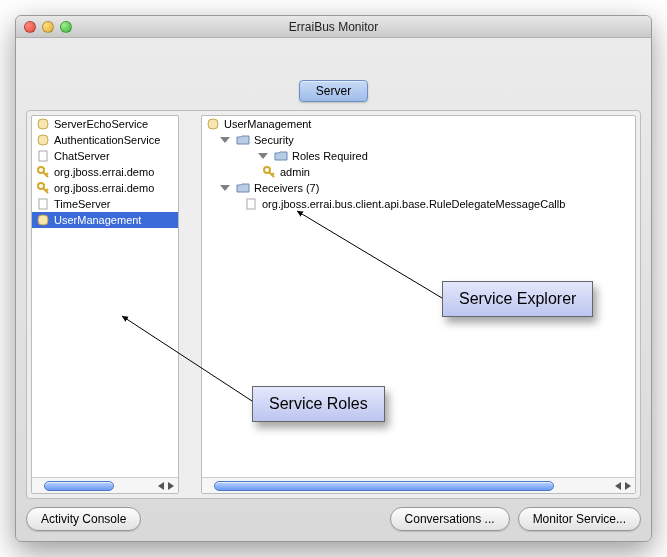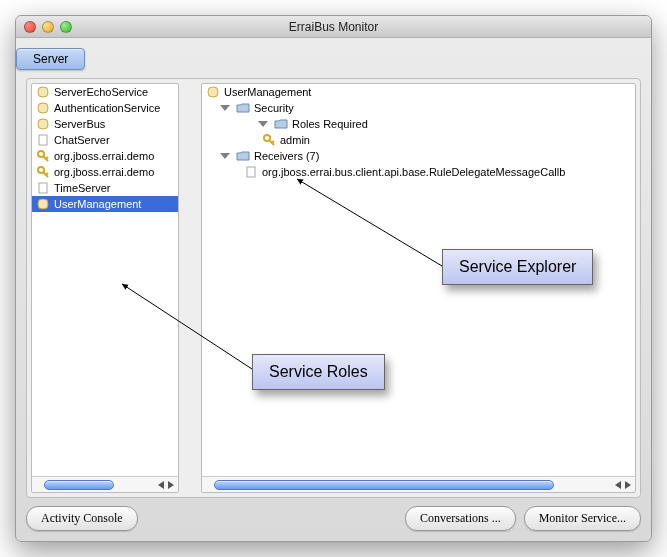--- a/index.html
+++ b/index.html
@@ -36,21 +36,21 @@
   border: 1px solid rgba(0,0,0,0.25);
 }
 .tl-red { background: radial-gradient(circle at 30% 30%, #ff8b7e, #e2453a); }
 .tl-yel { background: radial-gradient(circle at 30% 30%, #ffe27a, #e2a63a); }
 .tl-grn { background: radial-gradient(circle at 30% 30%, #9bef8b, #3ab53a); }
 .title {
   position: absolute; left: 0; right: 0; text-align: center;
   font-size: 12px; color: #222; pointer-events: none;
 }
 .tabbar {
-  display: flex; padding: 10px 0 0 0;
+  display: flex; justify-content: center; padding: 10px 0 0 0; margin-top: 32px;
 }
 .tab {
   background: linear-gradient(#c8dbf8, #9fbce8);
   border: 1px solid #6b8ec4;
   border-radius: 4px;
   padding: 3px 16px;
   font-size: 12px;
   box-shadow: inset 0 1px 0 rgba(255,255,255,0.5), 0 1px 2px rgba(0,0,0,0.2);
 }
 .content-area {
@@ -131,21 +131,20 @@
   gap: 8px;
 }
 .push-button {
   background: linear-gradient(#fdfdfd, #e2e2e2);
   border: 1px solid #999;
   border-radius: 12px;
   padding: 4px 14px;
   font-size: 12px;
   box-shadow: 0 1px 1px rgba(0,0,0,0.15);
   cursor: default;
-  font-family: Liberation Serif, serif;
 }
 .spacer { flex: 1; }
 .callout {
   position: absolute;
   background: linear-gradient(#e4e8fb, #bcc5f0);
   border: 1px solid #666;
   padding: 8px 16px;
   font-size: 16px;
   box-shadow: 4px 6px 8px rgba(0,0,0,0.35);
   pointer-events: none;
@@ -183,28 +182,20 @@
             </span>
           <span>ServerEchoService</span>
         </div>
         <div class="list-item">
           <span class="icon">
               <svg viewBox="0 0 14 14">
                 <path d="M3 3 Q7 1 11 3 Q13 7 11 11 Q7 13 3 11 Q1 7 3 3 Z" fill="#f7e6b0" stroke="#c9a74a"></path>
               </svg>
             </span>
           <span>AuthenticationService</span>
-        </div>
-        <div class="list-item">
-          <span class="icon">
-              <svg viewBox="0 0 14 14">
-                <path d="M3 3 Q7 1 11 3 Q13 7 11 11 Q7 13 3 11 Q1 7 3 3 Z" fill="#f7e6b0" stroke="#c9a74a"></path>
-              </svg>
-            </span>
-          <span>ServerBus</span>
         </div>
         <div class="list-item">
           <span class="icon">
               <svg viewBox="0 0 14 14">
                 <rect x="3" y="2" width="8" height="10" fill="#fff" stroke="#aaa"></rect>
               </svg>
             </span>
           <span>ChatServer</span>
         </div>
         <div class="list-item">

